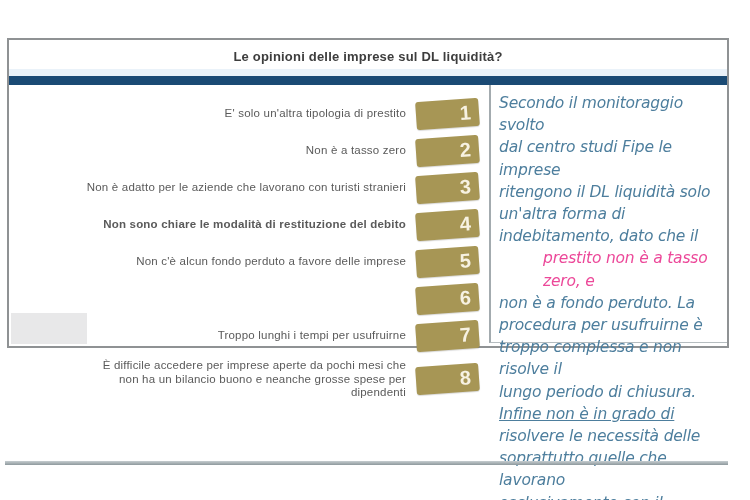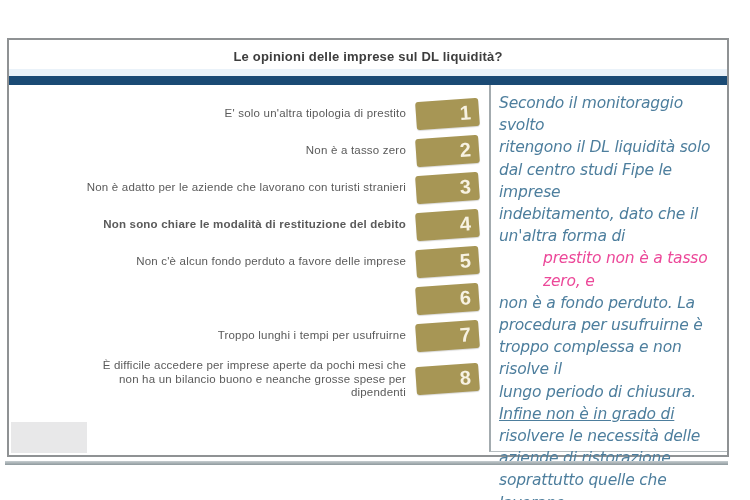--- a/index.html
+++ b/index.html
@@ -3,21 +3,21 @@
 <meta charset="utf-8">
 <style>
   * { margin:0; padding:0; box-sizing:border-box; }
   html,body { background:#ffffff; }
   body { font-family:"Liberation Sans", sans-serif; }
   .canvas {
     position:relative; width:750px; height:500px; background:#ffffff;
     overflow:hidden;
   }
   .slide-frame {
-    position:absolute; left:7px; top:38px; width:722px; height:419px;
+    position:absolute; left:7px; top:38px; width:722px; height:310px;
     background:#ffffff; border:2px solid #8f9294;
   }
   .slide-title {
     position:absolute; left:0; top:9px; width:100%;
     text-align:center; font-size:13px; font-weight:bold; color:#3d3d3d;
     letter-spacing:0.2px;
   }
   .light-strip {
     position:absolute; left:0; top:29px; width:100%; height:7px;
     background:#eaf2f9;
@@ -121,32 +121,31 @@
 non ha un bilancio buono e neanche grosse spese per
 dipendenti</div>
         <div class="opinion-badge" style="background: rgb(167, 150, 85);">
           <span class="opinion-number">8</span>
         </div>
       </div>
     </div>
 
     <div class="note-panel">
       <div class="note-line" style="color: rgb(77, 126, 157);">Secondo il monitoraggio svolto</div>
+      <div class="note-line" style="color: rgb(77, 126, 157);">dal centro studi Fipe le imprese</div>
       <div class="note-line" style="color: rgb(77, 126, 157);">ritengono il DL liquidità solo</div>
-      <div class="note-line" style="color: rgb(77, 126, 157);">dal centro studi Fipe le imprese</div>
+      <div class="note-line" style="color: rgb(77, 126, 157);">un'altra forma di</div>
       <div class="note-line" style="color: rgb(77, 126, 157);">indebitamento, dato che il</div>
-      <div class="note-line" style="color: rgb(77, 126, 157);">un'altra forma di</div>
       <div class="note-line" style="color: #ec4899; margin-left: 44px;">prestito non è a tasso zero, e</div>
       <div class="note-line" style="color: rgb(77, 126, 157);">non è a fondo perduto. La</div>
       <div class="note-line" style="color: rgb(77, 126, 157);">procedura per usufruirne è</div>
       <div class="note-line" style="color: rgb(77, 126, 157);">troppo complessa e non risolve il</div>
       <div class="note-line" style="color: rgb(77, 126, 157);">lungo periodo di chiusura.</div>
       <div class="note-line" style="color: rgb(77, 126, 157); text-decoration: underline;">Infine non è in grado di</div>
       <div class="note-line" style="color: rgb(77, 126, 157);">risolvere le necessità delle</div>
-      <div class="note-line" style="color: rgb(77, 126, 157);">aziende di ristorazione,</div>
       <div class="note-line" style="color: rgb(77, 126, 157);">soprattutto quelle che lavorano</div>
       <div class="note-line" style="color: rgb(77, 126, 157);">esclusivamente con il turismo o</div>
 
     </div>
 
     <div class="placeholder-box"></div>
   </div>
 
   <div class="shadow-line"></div>
 </div>

